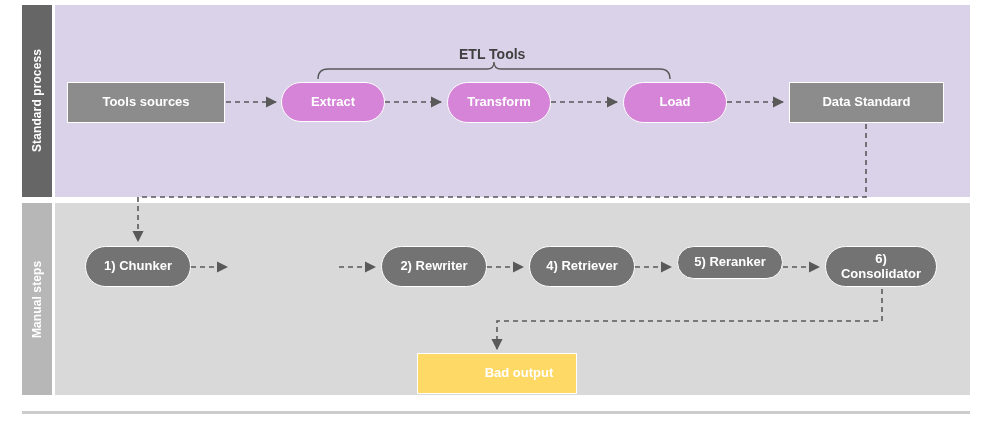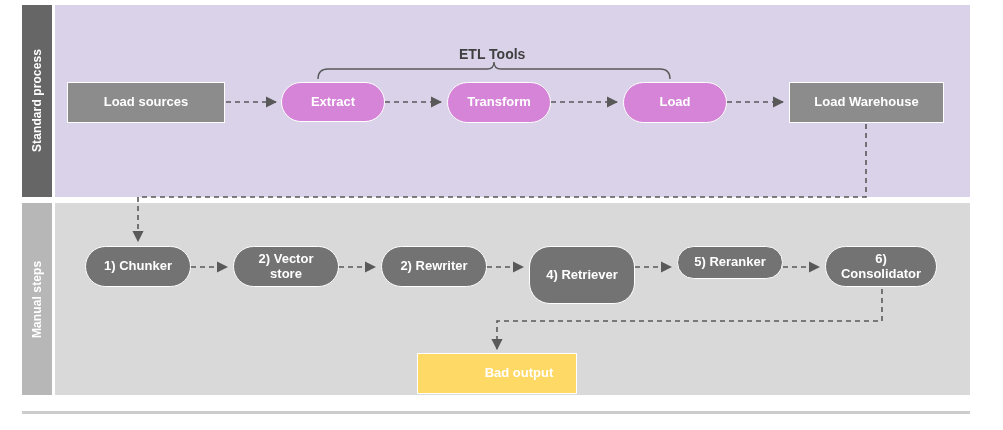--- a/index.html
+++ b/index.html
@@ -149,37 +149,36 @@
       <path d="M 783 267 L 819 267"></path>
     </g>
 
     <path d="M 882 289 L 882 321 L 497 321 L 497 349" stroke="#595959" stroke-width="1.6" stroke-dasharray="5,4" fill="none" marker-end="url(#arrow)"></path>
 
     <path d="M 318 79 Q 318 69 328 69 L 487 69 Q 494 69 494 62 Q 494 69 501 69 L 660 69 Q 670 69 670 79" stroke="#595959" stroke-width="1.4" fill="none"></path>
   </svg>
 
   <div class="bracket-label" style="left:459px; top:46px;">ETL Tools</div>
 
-  <div class="node node-rect node-gray" style="left:67px; top:82px; width:158px; height:41px;">Load sources</div>
+  <div class="node node-rect node-gray" style="left:67px; top:82px; width:158px; height:41px;">Tools sources</div>
 
   <div class="node node-pill node-purple" style="left:281px; top:82px; width:104px; height:40px;">Extract</div>
 
   <div class="node node-pill node-purple" style="left:447px; top:82px; width:104px; height:41px;">Transform</div>
 
   <div class="node node-pill node-purple" style="left:623px; top:82px; width:104px; height:41px;">Load</div>
 
-  <div class="node node-rect node-gray" style="left:789px; top:82px; width:155px; height:41px;">Load Warehouse</div>
+  <div class="node node-rect node-gray" style="left:789px; top:82px; width:155px; height:41px;">Data Standard</div>
 
   <div class="node node-pill node-step" style="left:85px; top:246px; width:106px; height:41px;">1) Chunker</div>
 
-  <div class="node node-pill node-step" style="left:233px; top:246px; width:106px; height:41px;">2) Vector<br>store</div>
 
   <div class="node node-pill node-step" style="left:381px; top:246px; width:106px; height:41px;">2) Rewriter</div>
 
-  <div class="node node-pill node-step" style="left:529px; top:246px; width:106px; height:58px;">4) Retriever</div>
+  <div class="node node-pill node-step" style="left:529px; top:246px; width:106px; height:41px;">4) Retriever</div>
 
   <div class="node node-pill node-step" style="left:677px; top:246px; width:106px; height:33px;">5) Reranker</div>
 
   <div class="node node-pill node-step" style="left:825px; top:246px; width:112px; height:41px;">6)<br>Consolidator</div>
 
   <div class="node node-rect node-warn" style="left:417px; top:353px; width:160px; height:41px;">Bad output</div>
 
 </div>
 
 </body></html>

